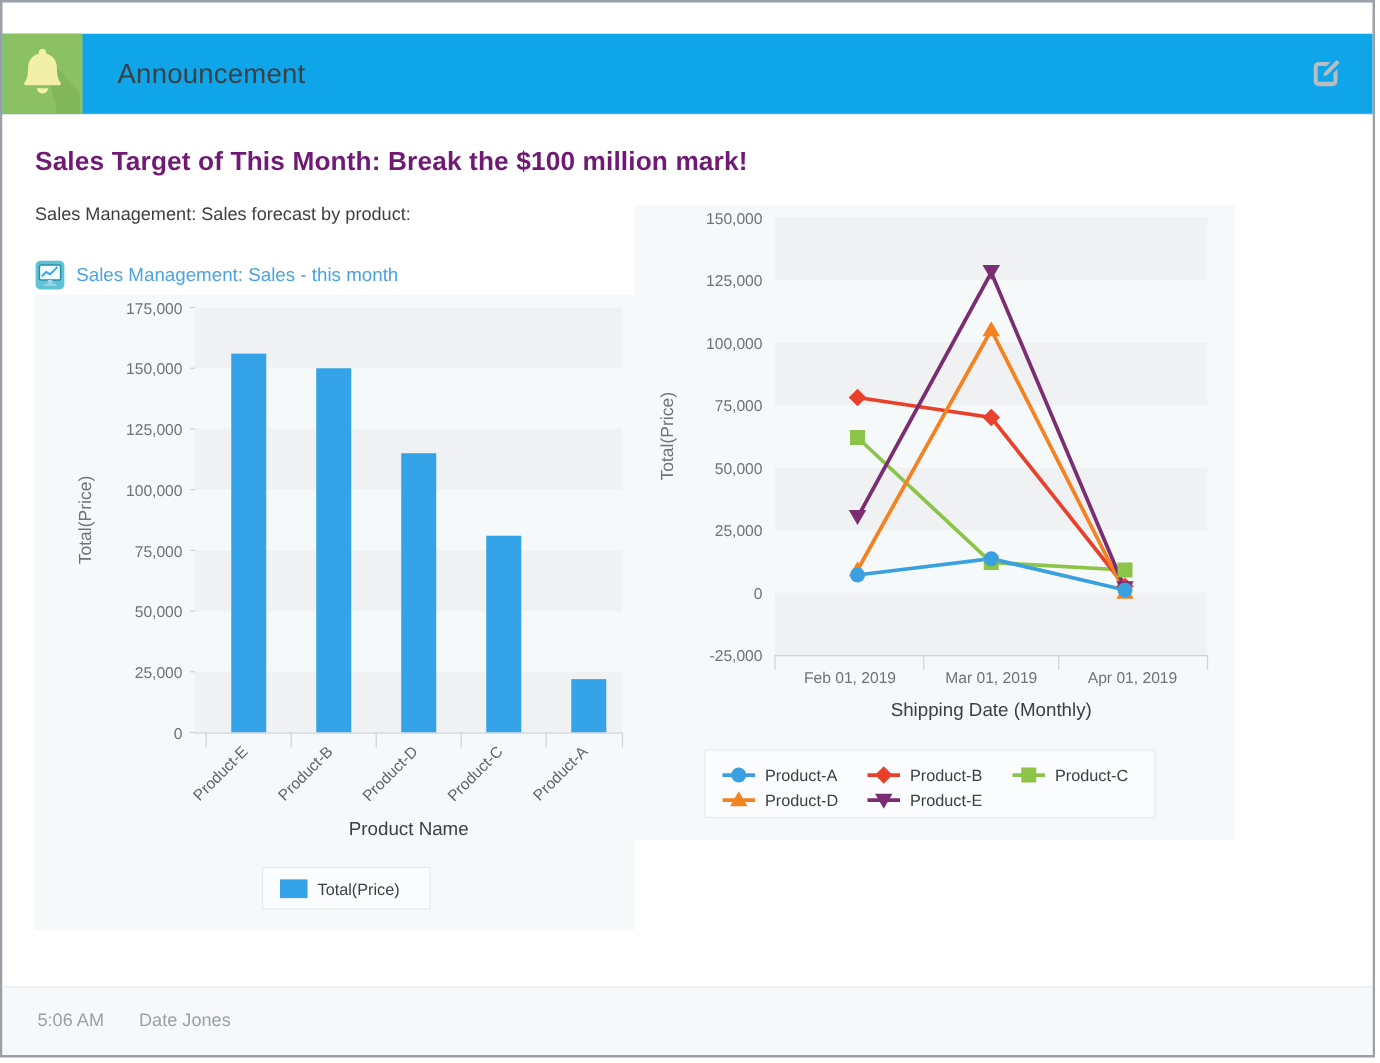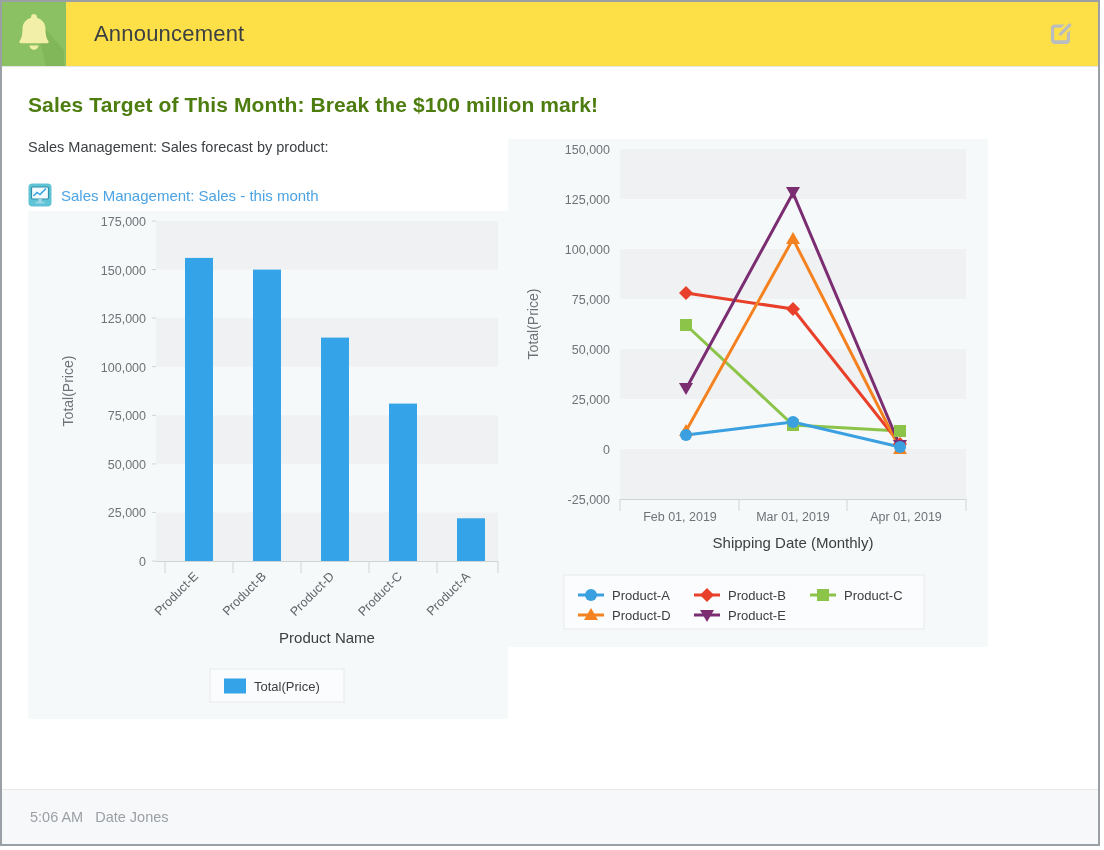--- a/index.html
+++ b/index.html
@@ -11,58 +11,58 @@
     overflow:hidden;
   }
   .window{
     position:relative;width:1100px;height:846px;margin:0;
     border:2px solid #9aa0a6;background:#ffffff;box-sizing:border-box;
     display:flex;flex-direction:column;
   }
   
   .header{
     height:64px;flex:0 0 64px;display:flex;align-items:stretch;
-    border-bottom:1px solid #e3e6e8;background:#fde047;position:relative;
+    border-bottom:1px solid #e3e6e8;background:#0ea5e9;position:relative;margin-top:25px;
   }
   .app-icon{
     width:64px;height:64px;flex:0 0 64px;background:#8cc163;position:relative;overflow:hidden;
   }
   .app-icon svg{position:absolute;left:0;top:0;}
   .header-title{
     display:flex;align-items:center;padding-left:28px;
     font-size:22px;color:#3c4043;font-weight:400;letter-spacing:.2px;
   }
   .header-actions{margin-left:auto;display:flex;align-items:center;padding-right:22px;}
   .edit-btn{
     width:30px;height:30px;display:flex;align-items:center;justify-content:center;
     cursor:pointer;
   }
   
   .content{flex:1 1 auto;padding:0 26px;position:relative;background:#fff;}
   .headline{
-    font-size:21px;color:#4d7c0f;font-weight:700;margin:26px 0 0 0;letter-spacing:.1px;
+    font-size:21px;color:#701a75;font-weight:700;margin:26px 0 0 0;letter-spacing:.1px;
   }
   .columns{display:flex;margin-top:22px;}
   .col{width:auto;}
   .col-left{width:480px;}
   .col-right{width:480px;}
   .col-caption{font-size:14.5px;color:#3c4043;margin-bottom:28px;white-space:nowrap;}
   .chart-link{display:flex;align-items:center;gap:9px;margin-bottom:4px;}
   .chart-link-label{font-size:15px;color:#4ba3e3;white-space:nowrap;cursor:pointer;}
   .report-icon{width:24px;height:24px;flex:0 0 24px;}
   
   .chart-panel{
     background:#f6f9fa;position:relative;box-sizing:border-box;
   }
   .panel-left{width:480px;height:508px;}
   .panel-right{width:480px;height:508px;}
   svg.chart{display:block;}
   .footer{
     flex:0 0 54px;height:54px;background:#f7f8f9;border-top:1px solid #e8eaec;
-    display:flex;align-items:center;padding-left:28px;gap:12px;
+    display:flex;align-items:center;padding-left:28px;gap:28px;
   }
   .footer span{font-size:14.5px;color:#9aa0a6;}
   .ax-label{font-size:12.5px;fill:#6f7276;font-family:"Liberation Sans",sans-serif;}
   .ax-title{font-size:14px;fill:#6f7276;font-family:"Liberation Sans",sans-serif;}
   .ax-title-dark{font-size:15px;fill:#3c4043;font-family:"Liberation Sans",sans-serif;}
   .tick-rot{font-size:12.5px;fill:#5f6368;font-family:"Liberation Sans",sans-serif;}
   .lg-text{font-size:13px;fill:#3c4043;font-family:"Liberation Sans",sans-serif;}
 </style>
 </head>
 <body>

